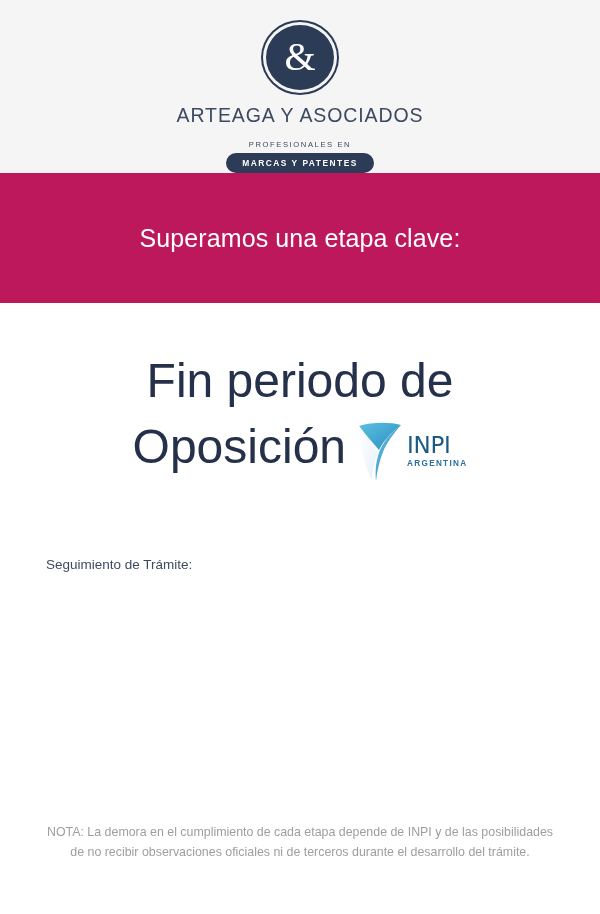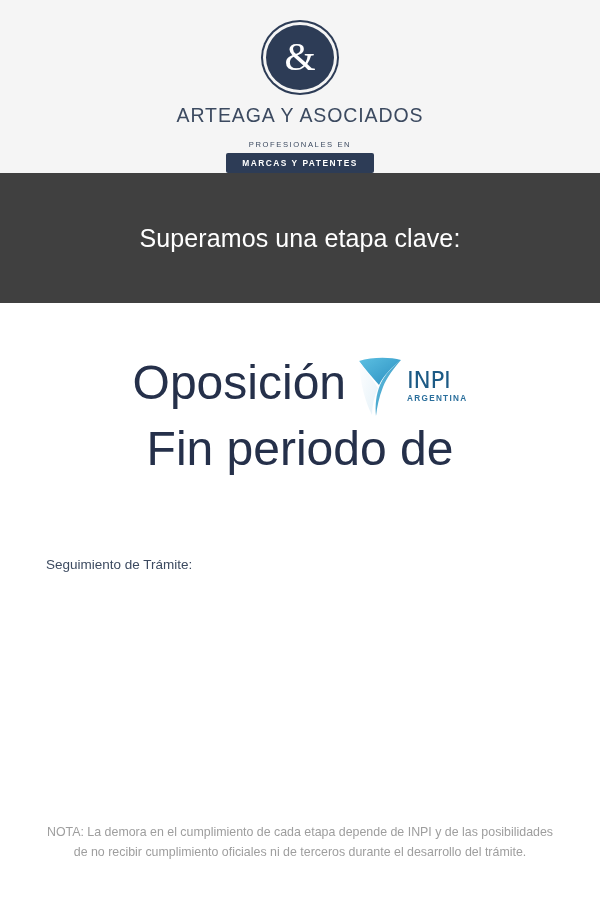--- a/index.html
+++ b/index.html
@@ -67,28 +67,28 @@
     margin-bottom: 4px;
   }
 
   .logo-badge {
     background: #2d3c56;
     color: #ffffff;
     font-size: 8.4px;
     letter-spacing: 1.5px;
     font-weight: bold;
     padding: 5px 16px 5px 16px;
-    border-radius: 2px;
+    border-radius: 10px;
   }
 
   
   .banner {
     width: 600px;
     height: 130px;
-    background: #404040;
+    background: #be185d;
     display: flex;
     align-items: center;
     justify-content: center;
   }
 
   .banner-text {
     color: #ffffff;
     font-size: 25px;
     font-weight: 400;
     letter-spacing: 0.1px;
@@ -189,20 +189,21 @@
   <div class="logo-name">ARTEAGA Y ASOCIADOS</div>
   <div class="logo-sub">PROFESIONALES EN</div>
   <div class="logo-badge">MARCAS Y PATENTES</div>
 </div>
 
 <div class="banner">
   <div class="banner-text">Superamos una etapa clave:</div>
 </div>
 
 <div class="title-block">
+  <div class="title-line">Fin periodo de</div>
   <div class="title-line title-line-2">
     <span>Oposición</span>
     <span class="inpi">
       <svg width="48" height="62" viewBox="0 0 48 62">
         <defs>
           <linearGradient id="gTop" x1="0" y1="0" x2="1" y2="1">
             <stop offset="0" stop-color="#5cc0e2"></stop>
             <stop offset="1" stop-color="#2a8ec0"></stop>
           </linearGradient>
           <linearGradient id="gBot" x1="0" y1="0" x2="1" y2="1">
@@ -217,21 +218,20 @@
         <path d="M3 6 C16 2 34 2 45 5 C36 12 28 20 23 30 C16 22 9 14 3 6 Z" fill="url(#gTop)"></path>
         <path d="M3 6 C10 16 17 25 22 33 C18 42 16 51 16 60 C10 48 4 30 3 6 Z" fill="url(#gWhite)"></path>
         <path d="M45 5 C38 13 31 22 27 32 C23 42 21 52 20 61 C19 50 20 40 24 30 C29 19 37 11 45 5 Z" fill="url(#gBot)"></path>
       </svg>
       <span class="inpi-text">
         <span class="inpi-title">INPI</span>
         <span class="inpi-country">ARGENTINA</span>
       </span>
     </span>
   </div>
-  <div class="title-line">Fin periodo de</div>
 </div>
 
 <div class="track-heading">Seguimiento de Trámite:</div>
 
 <div class="timeline">
 
   
   
   
 
@@ -251,14 +251,14 @@
 
   
 
   
 
   
 </div>
 
 <div class="note">
   <div>NOTA: La demora en el cumplimiento de cada etapa depende de INPI y de las posibilidades</div>
-  <div>de no recibir cumplimiento oficiales ni de terceros durante el desarrollo del trámite.</div>
+  <div>de no recibir observaciones oficiales ni de terceros durante el desarrollo del trámite.</div>
 </div>
 
 </body></html>

